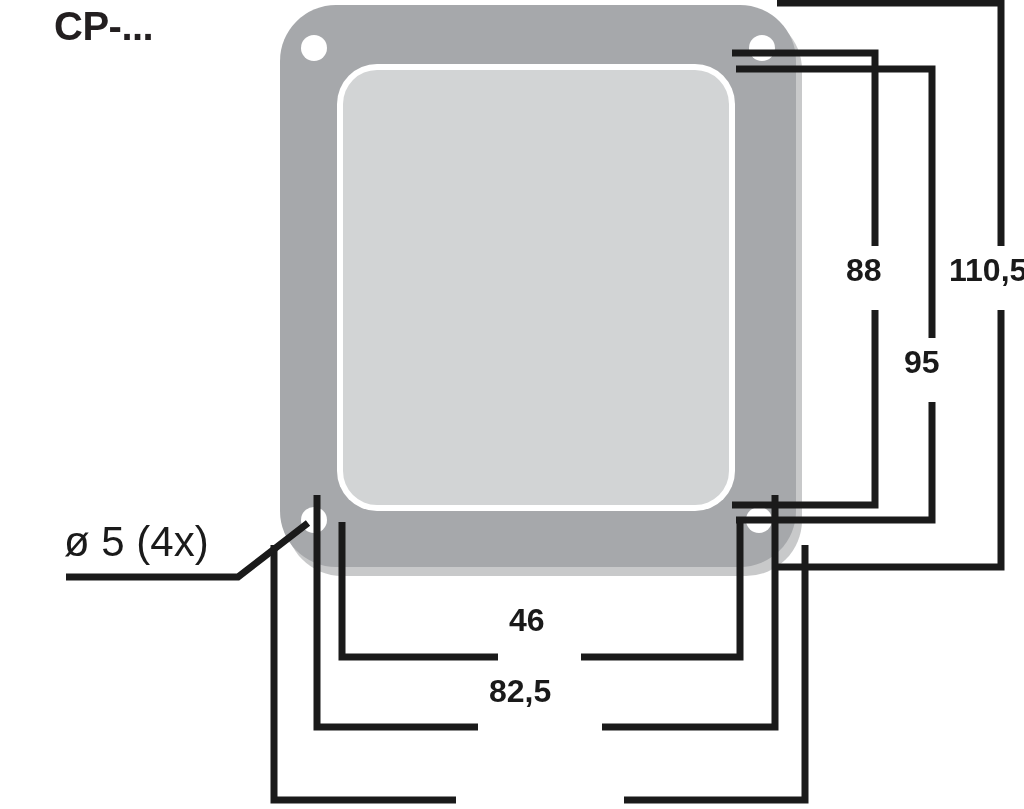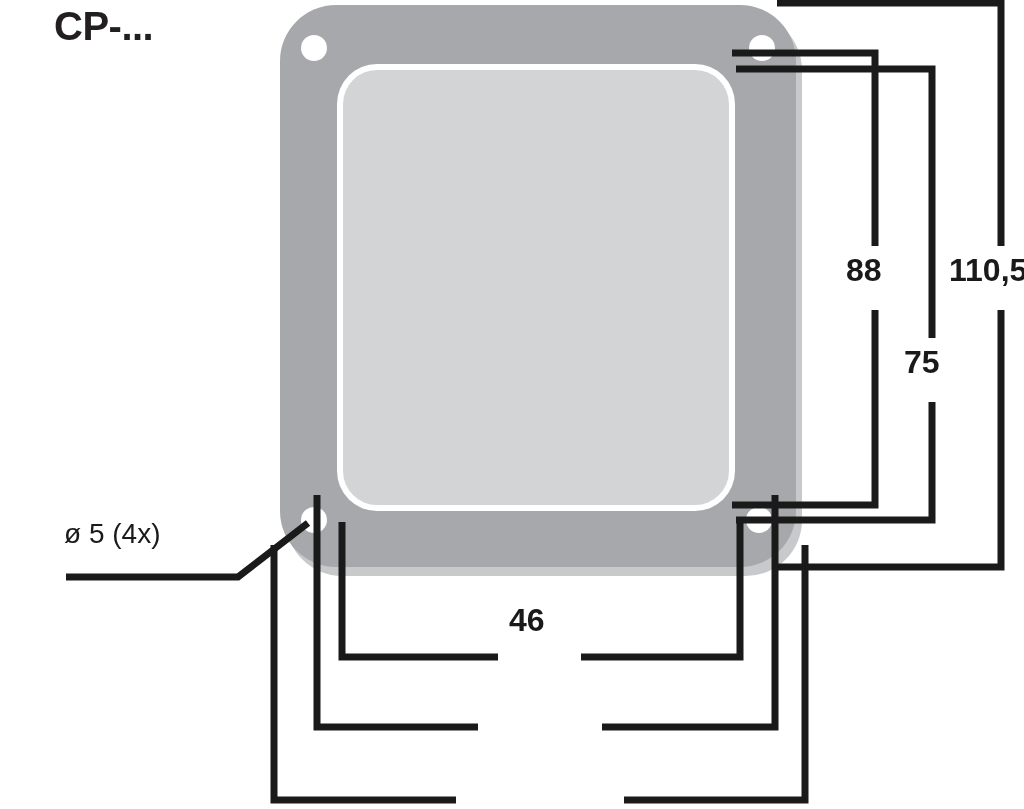--- a/index.html
+++ b/index.html
@@ -52,21 +52,21 @@
   #dim-78     { left: 463px; top: 604px; }
   #dim-825    { left: 443px; top: 675px; }
   #dim-1025   { left: 422px; top: 744px; }
 
   #dia-label {
     position: absolute;
     left: 18px;
     top: 518px;
     font-family: "Liberation Sans", sans-serif;
     font-weight: normal;
-    font-size: 28px;
+    font-size: 42px;
     color: #1a1a1a;
     white-space: nowrap;
   }
 </style>
 </head>
 <body>
 
 <div id="stage">
 
   <div class="partlabel" id="label-cp">CP-...</div>
@@ -118,23 +118,24 @@
     </g>
 
     <g stroke="#1a1a1a" stroke-width="7" fill="none" stroke-linecap="butt">
       <path d="M 20 577 L 192 577 L 262 523"></path>
     </g>
 
   </svg>
 
   <div class="dimtext vert" id="dim-88">88</div>
 
-  <div class="dimtext vert" id="dim-95">75</div>
+  <div class="dimtext vert" id="dim-95">95</div>
 
   <div class="dimtext vert" id="dim-1105">110,5</div>
 
   <div class="dimtext horz" id="dim-78">46</div>
 
+  <div class="dimtext horz" id="dim-825">82,5</div>
 
 
   <div id="dia-label">ø 5 (4x)</div>
 
 </div>
 
 </body></html>

